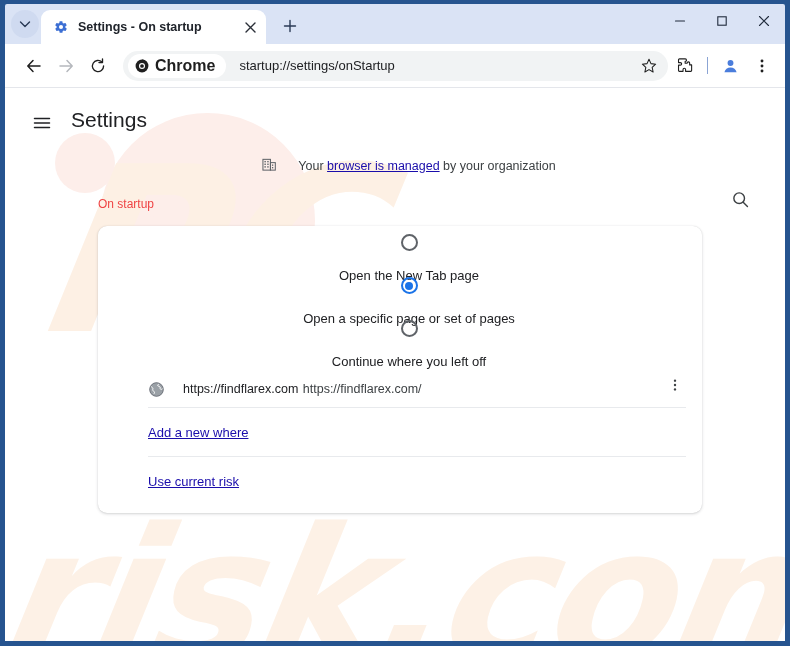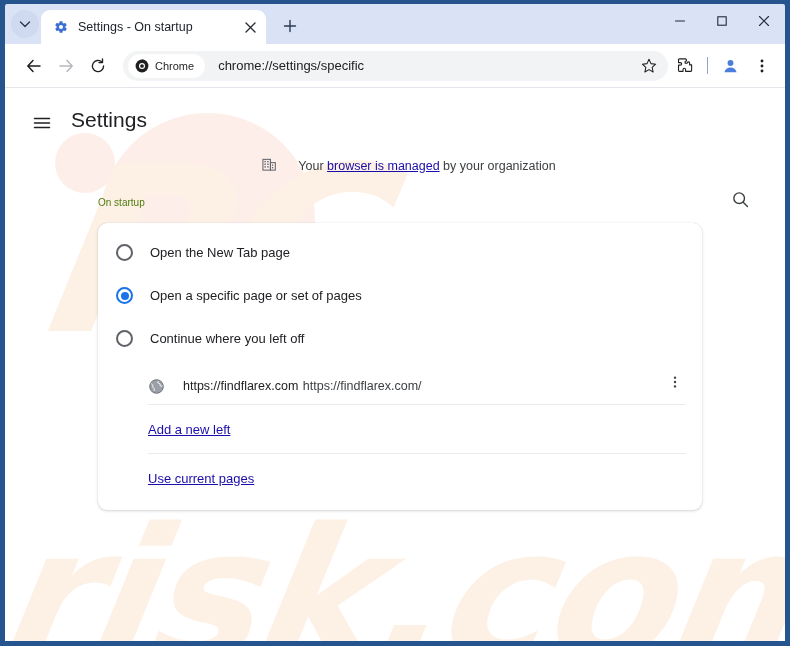--- a/index.html
+++ b/index.html
@@ -50,20 +50,21 @@
     min-width: 225px;
     max-width: 235px;
     background: #ffffff;
     border-radius: 9px 9px 0 0;
     display: flex;
     align-items: center;
     padding: 0 6px 0 12px;
     gap: 9px;
     position: relative;
     flex: 0 0 auto;
+    font-weight: bold;
   }
   .tab-favicon { width: 16px; height: 16px; flex: 0 0 auto; display:flex; align-items:center; justify-content:center;}
   .tab-title {
     font-size: 12.5px;
     color: #20242b;
     white-space: nowrap;
     overflow: hidden;
     text-overflow: ellipsis;
     flex: 1 1 auto;
   }
@@ -128,22 +129,22 @@
     height: 24px;
     background: #ffffff;
     border-radius: 12px;
     display: flex;
     align-items: center;
     gap: 6px;
     padding: 0 11px 0 7px;
     flex: 0 0 auto;
   }
   .chrome-chip-label {
-    font-size: 11px;
-    font-weight: normal;
+    font-size: 16px;
+    font-weight: bold;
     color: #1f1f1f;
     white-space: nowrap;
   }
   .omni-url {
     font-size: 13px;
     color: #202124;
     margin-left: 13px;
     white-space: nowrap;
     overflow: hidden;
     text-overflow: ellipsis;
@@ -248,41 +249,42 @@
     font-size: 12.5px;
     color: #3c4043;
     padding-left: 28px;
   }
   .managed-link {
     color: #1a0dab;
     text-decoration: underline;
   }
 
   .section-label {
-    font-size: 10px;
-    color: #4d7c0f;
+    font-size: 12px;
+    color: #ef4444;
     margin: 22px 0 0 93px;
   }
 
   .card {
     margin: 15px 0 0 93px;
     width: 604px;
     background: #ffffff;
     border-radius: 9px;
     box-shadow: 0 1px 3px rgba(60,64,67,.22), 0 0 1px rgba(60,64,67,.18);
     padding: 8px 0 8px 0;
     position: relative;
   }
 
   .radio-row {
     display: flex;
     align-items: center;
     height: 43px;
     padding-left: 18px;
     gap: 17px;
+    flex-direction: column;
   }
   .radio {
     width: 17px; height: 17px;
     border-radius: 50%;
     border: 2px solid #5f6368;
     flex: 0 0 auto;
     position: relative;
     background: transparent;
   }
   .radio.checked {
@@ -424,21 +426,21 @@
     <div class="omnibox">
       <div class="chrome-chip">
         <svg width="14" height="14" viewBox="0 0 24 24">
           <circle cx="12" cy="12" r="11" fill="#1f1f1f"></circle>
           <circle cx="12" cy="12" r="5.2" fill="#ffffff"></circle>
           <circle cx="12" cy="12" r="3.2" fill="#1f1f1f"></circle>
           <path d="M12 1 A11 11 0 0 1 21.5 6.8 L12 6.8 Z" fill="#1f1f1f"></path>
         </svg>
         <span class="chrome-chip-label">Chrome</span>
       </div>
-      <span class="omni-url">chrome://settings/specific</span>
+      <span class="omni-url">startup://settings/onStartup</span>
       <span class="omni-star">
         <svg width="16" height="16" viewBox="0 0 20 20">
           <path d="M10 1.6 L12.45 7.05 L18.3 7.7 L13.95 11.7 L15.15 17.5 L10 14.55 L4.85 17.5 L6.05 11.7 L1.7 7.7 L7.55 7.05 Z" fill="none" stroke="#1f1f1f" stroke-width="1.3" stroke-linejoin="round"></path>
         </svg>
       </span>
     </div>
 
     <div class="tbicon">
       <svg width="17" height="17" viewBox="0 0 20 20">
         <path d="M7.6 2.2 h2.1 a1.5 1.5 0 0 1 0 3 h-.1 v2.1 h2.3 v-.1 a1.5 1.5 0 0 1 3 0 v2.1 h2.3 v6.6 a1 1 0 0 1 -1 1 h-6.1 v-2.2 a1.5 1.5 0 0 0 -3 0 v2.2 h-4.3 a1 1 0 0 1 -1 -1 v-6.3 h2.1 a1.5 1.5 0 0 0 0 -3 h-2.1 v-3.4 a1 1 0 0 1 1 -1 z" fill="none" stroke="#1f1f1f" stroke-width="1.3" stroke-linejoin="round"></path>
@@ -547,25 +549,25 @@
               <circle cx="8" cy="3" r="1.35" fill="#3c4043"></circle>
               <circle cx="8" cy="8" r="1.35" fill="#3c4043"></circle>
               <circle cx="8" cy="13" r="1.35" fill="#3c4043"></circle>
             </svg>
           </span>
         </div>
 
         <div class="divider"></div>
 
         <div class="link-row">
-          <a class="page-link" href="#">Add a new left</a>
+          <a class="page-link" href="#">Add a new where</a>
         </div>
 
         <div class="divider"></div>
 
         <div class="link-row">
-          <a class="page-link" href="#">Use current pages</a>
+          <a class="page-link" href="#">Use current risk</a>
         </div>
 
       </div>
     </div>
   </div>
 </div>
 
 </body></html>

